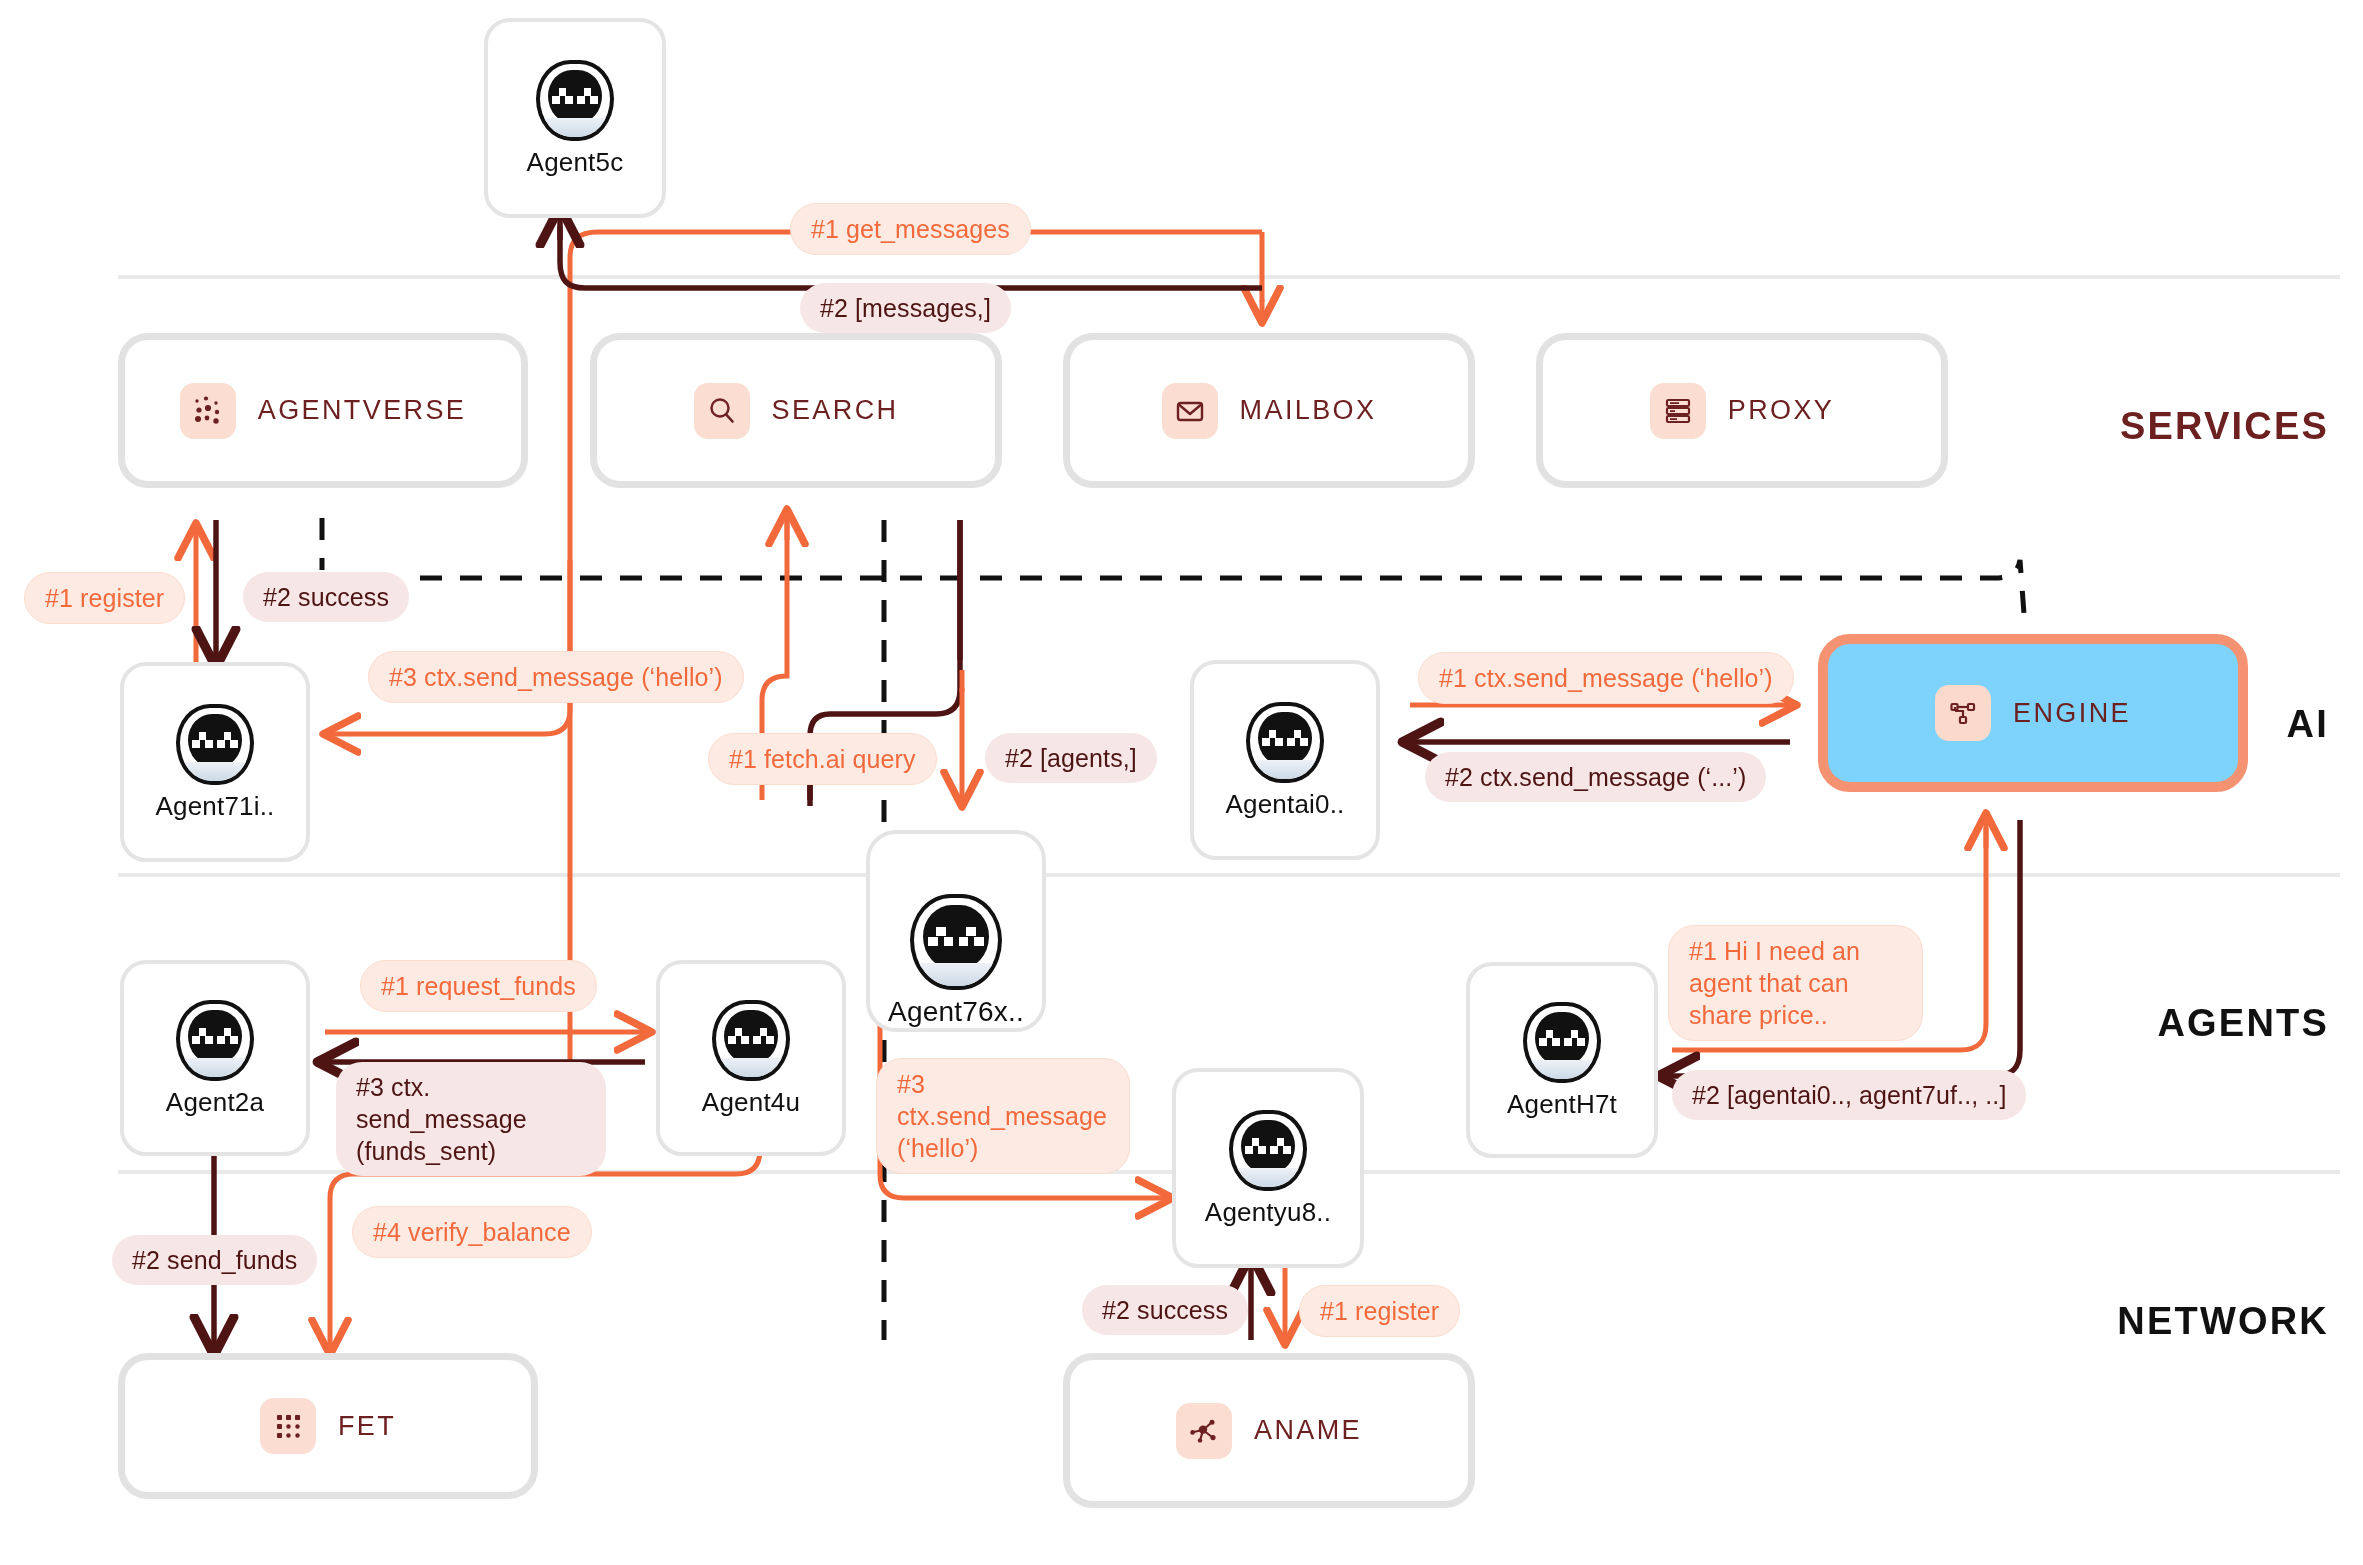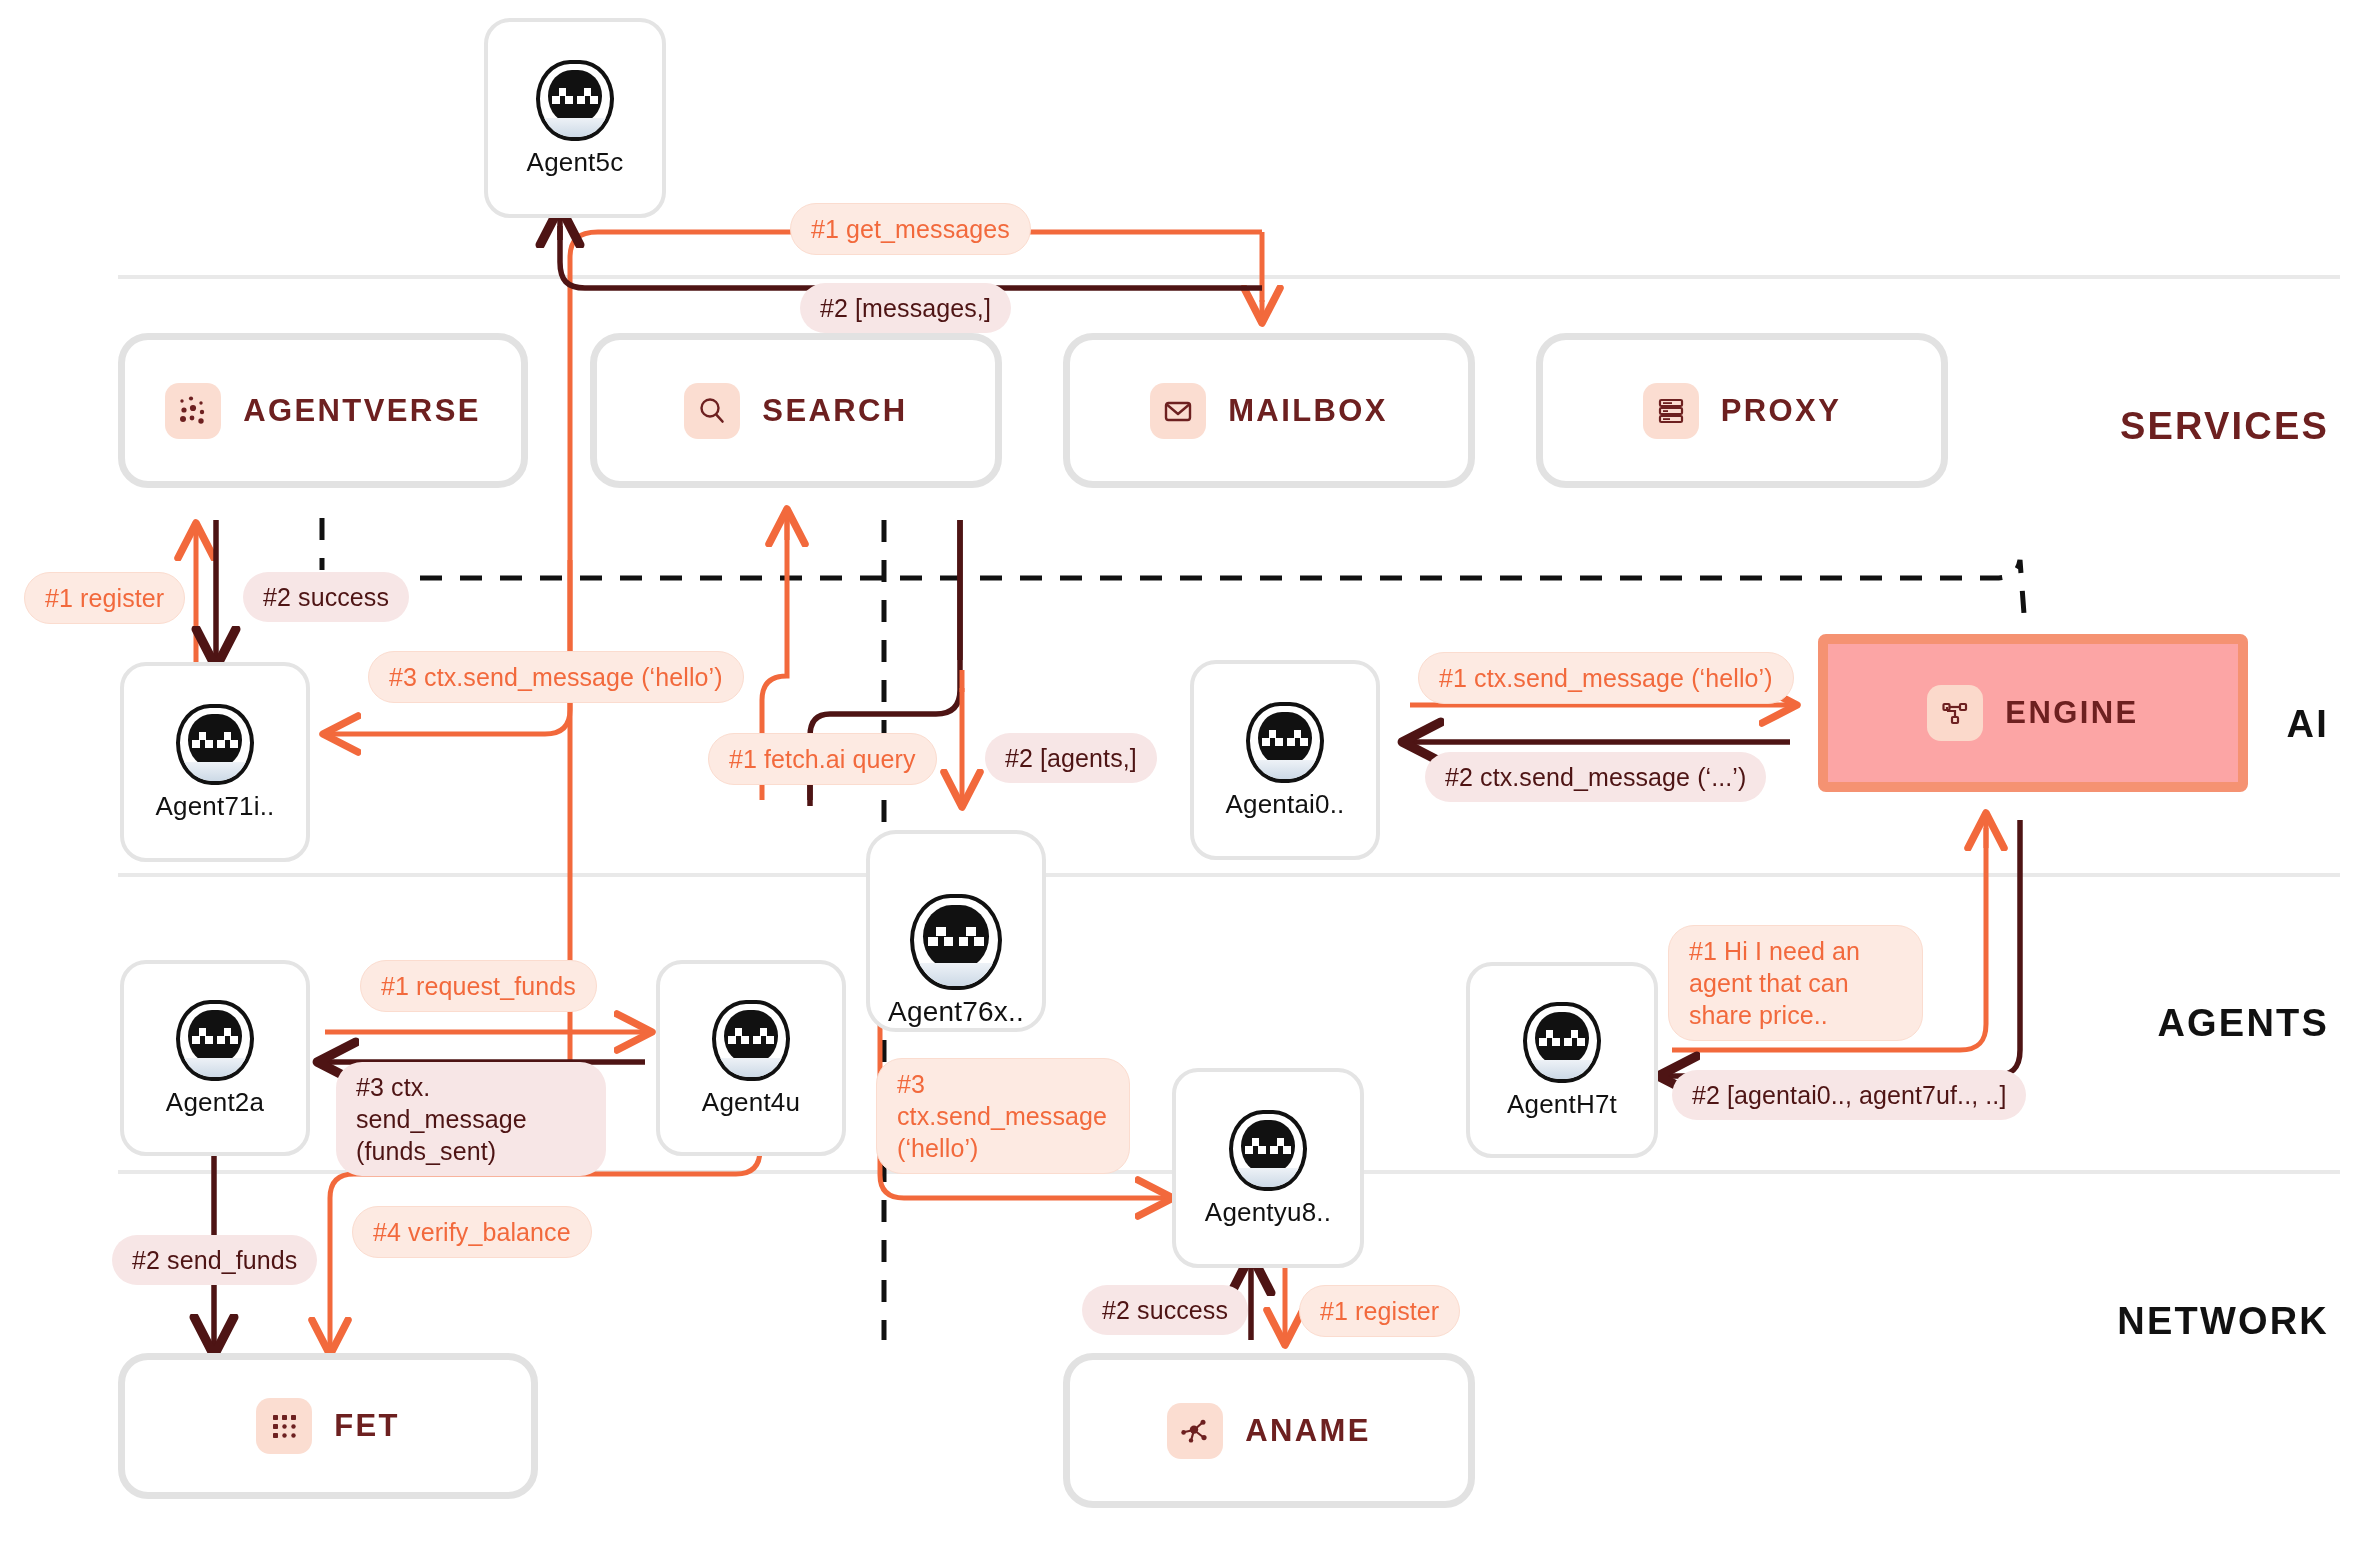--- a/index.html
+++ b/index.html
@@ -12,26 +12,26 @@
 
   
   .band-title{position:absolute;font-size:38px;letter-spacing:2.2px;font-weight:700;
               white-space:nowrap;text-align:right;}
   .band-services{color:#6d2020;}
   .band-ai,.band-agents,.band-network{color:#111111;}
 
   
   .svcbox{position:absolute;box-sizing:border-box;border:7px solid #e2e2e2;border-radius:30px;
           background:#ffffff;display:flex;align-items:center;justify-content:center;}
-  .svcbox.engine{border-color:#f59272;background:#fca5a5;border-width:10px;border-radius:8px;}
+  .svcbox.engine{border-color:#f59272;background:#7dd3fc;border-width:10px;border-radius:32px;}
   .svcinner{display:flex;align-items:center;gap:22px;}
   .svcicon{width:56px;height:56px;border-radius:14px;background:#fbddd1;
            display:flex;align-items:center;justify-content:center;flex:0 0 auto;}
   .svcicon.engine-ico{background:#fbd9cb;}
-  .svclabel{font-size:31px;letter-spacing:2.4px;font-weight:700;color:#6d2020;white-space:nowrap;}
+  .svclabel{font-size:27px;letter-spacing:2.4px;font-weight:400;color:#6d2020;white-space:nowrap;}
 
   
   .agent{position:absolute;box-sizing:border-box;border:4px solid #e4e4e4;border-radius:26px;
          background:#ffffff;display:flex;flex-direction:column;align-items:center;
          justify-content:center;gap:4px;}
   .agent .face{width:84px;height:84px;position:relative;}
   .agent .name{font-size:26px;color:#111;white-space:nowrap;font-weight:400;letter-spacing:.2px;}
   .agent.big{border-radius:30px;}
   .agent.big .face{width:100px;height:100px;}
   .agent.big .name{font-size:28px;}

